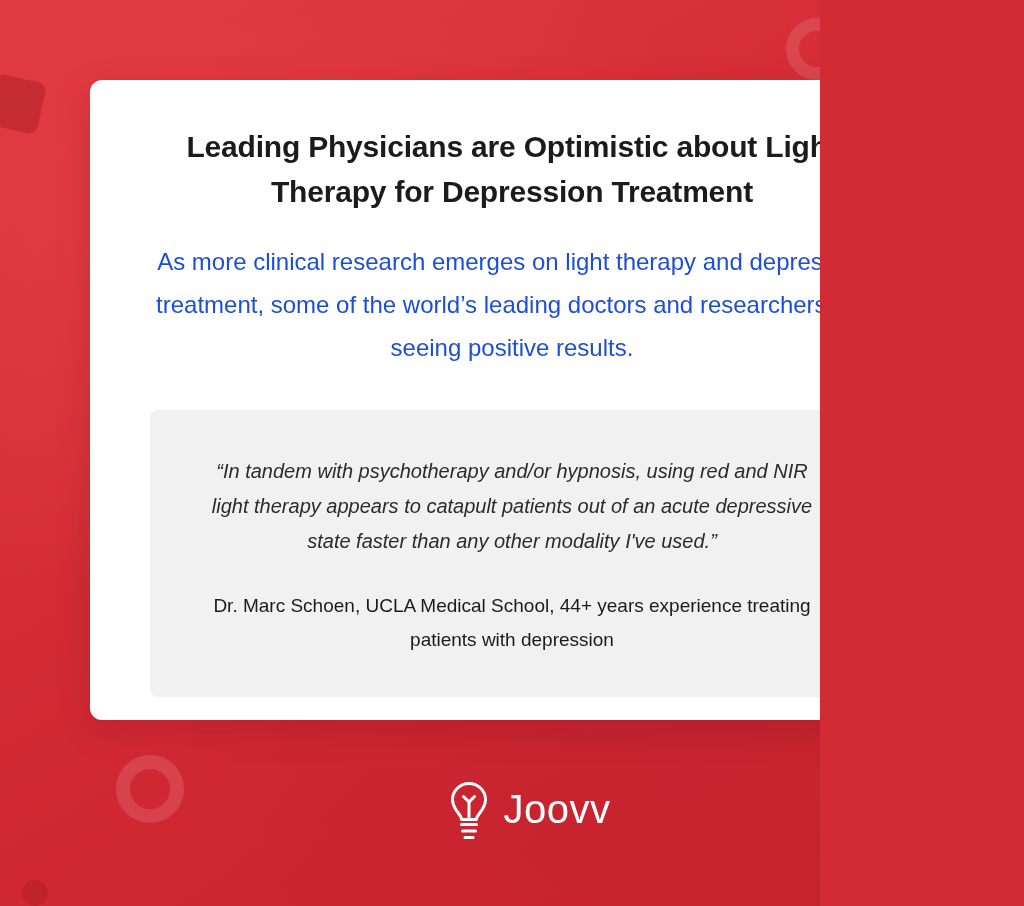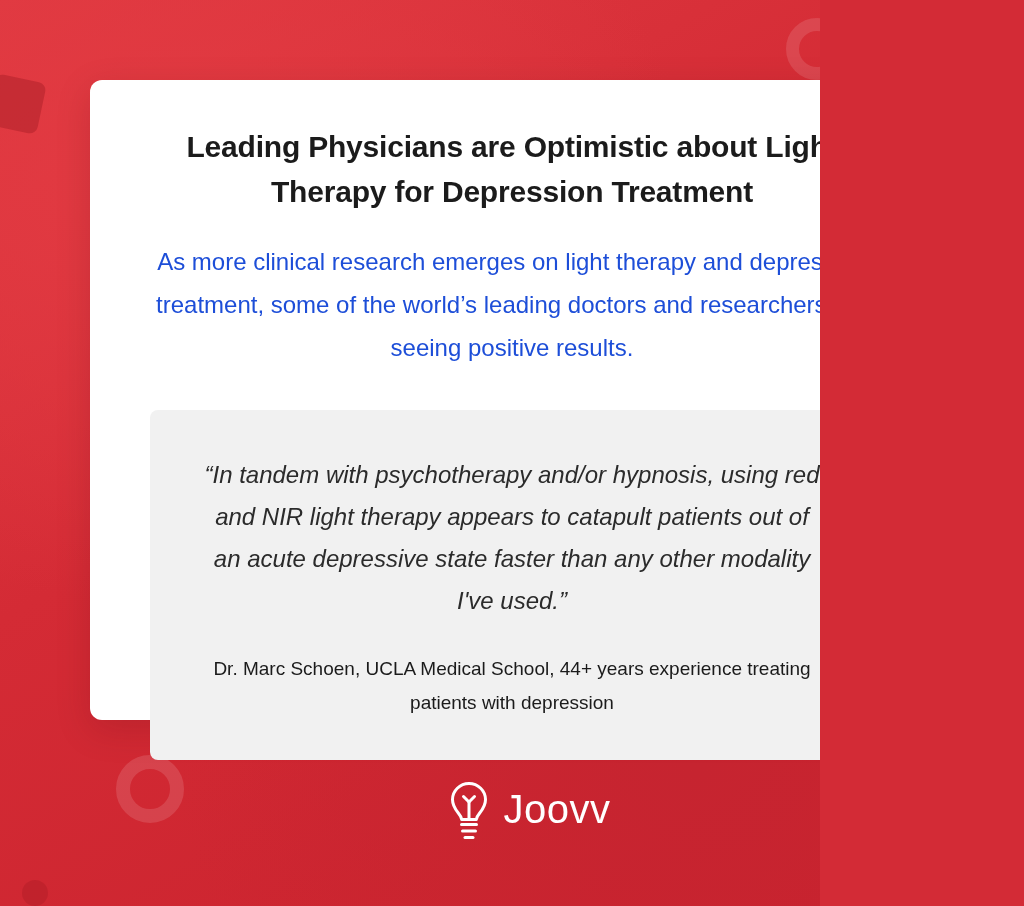--- a/index.html
+++ b/index.html
@@ -102,21 +102,21 @@
   .quote-box {
     margin-top: 40px;
     background: #f1f1f1;
     border-radius: 8px;
     padding: 44px 52px 40px 52px;
   }
 
   .quote-text {
     margin: 0;
     font-style: italic;
-    font-size: 24px;
+    font-size: 20px;
     line-height: 1.75;
     color: #2b2b2b;
     text-align: center;
   }
 
   .attribution {
     margin: 30px 0 0 0;
     font-size: 19px;
     line-height: 1.8;
     color: #1b1b1b;

